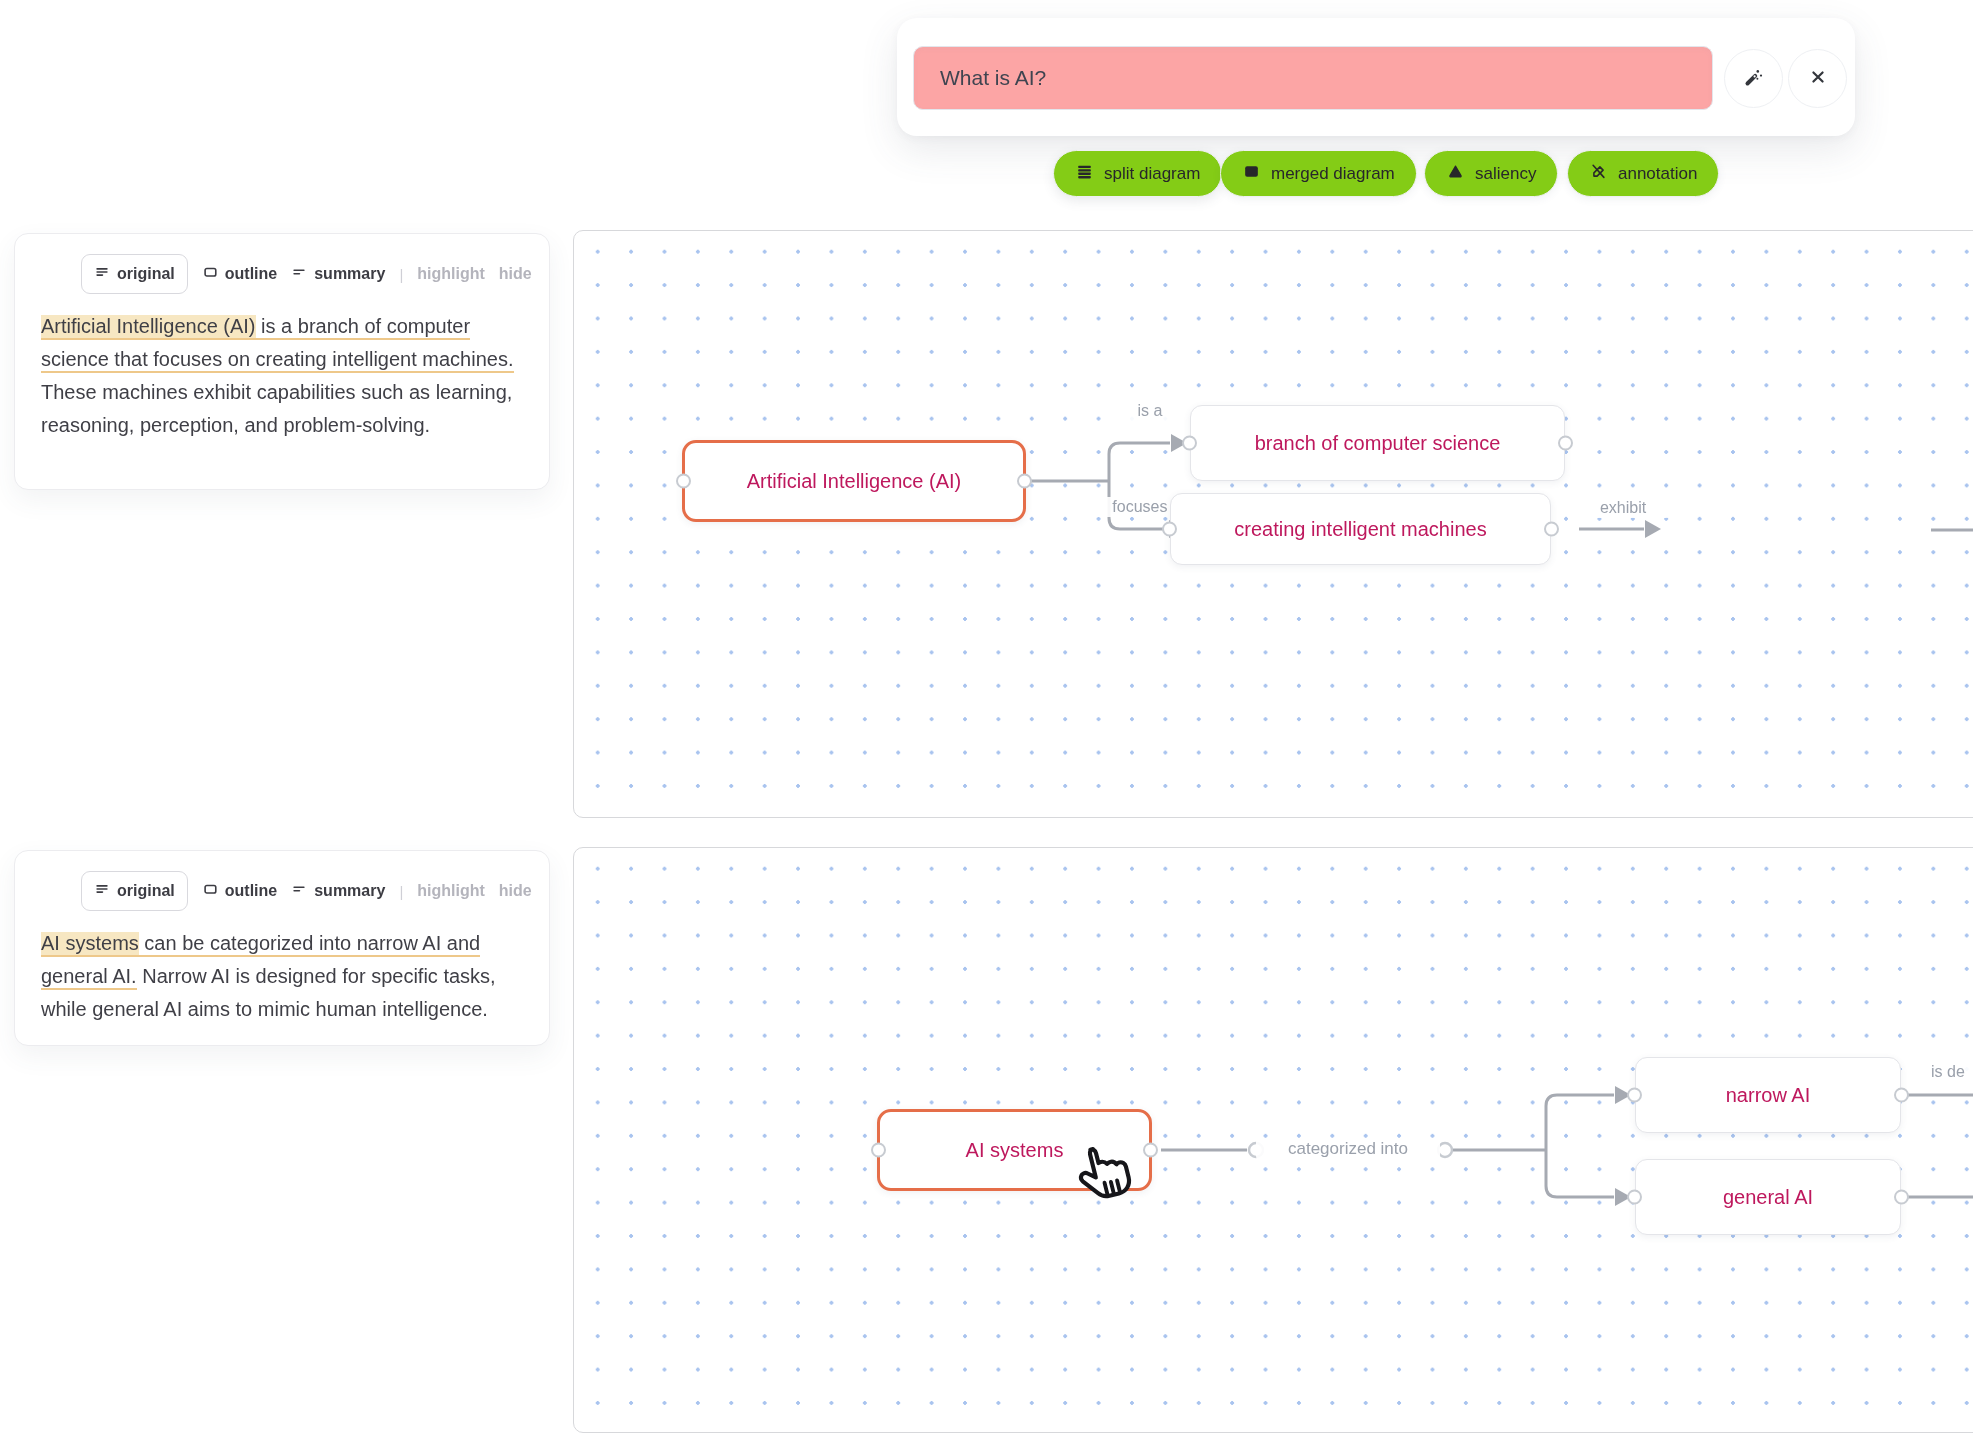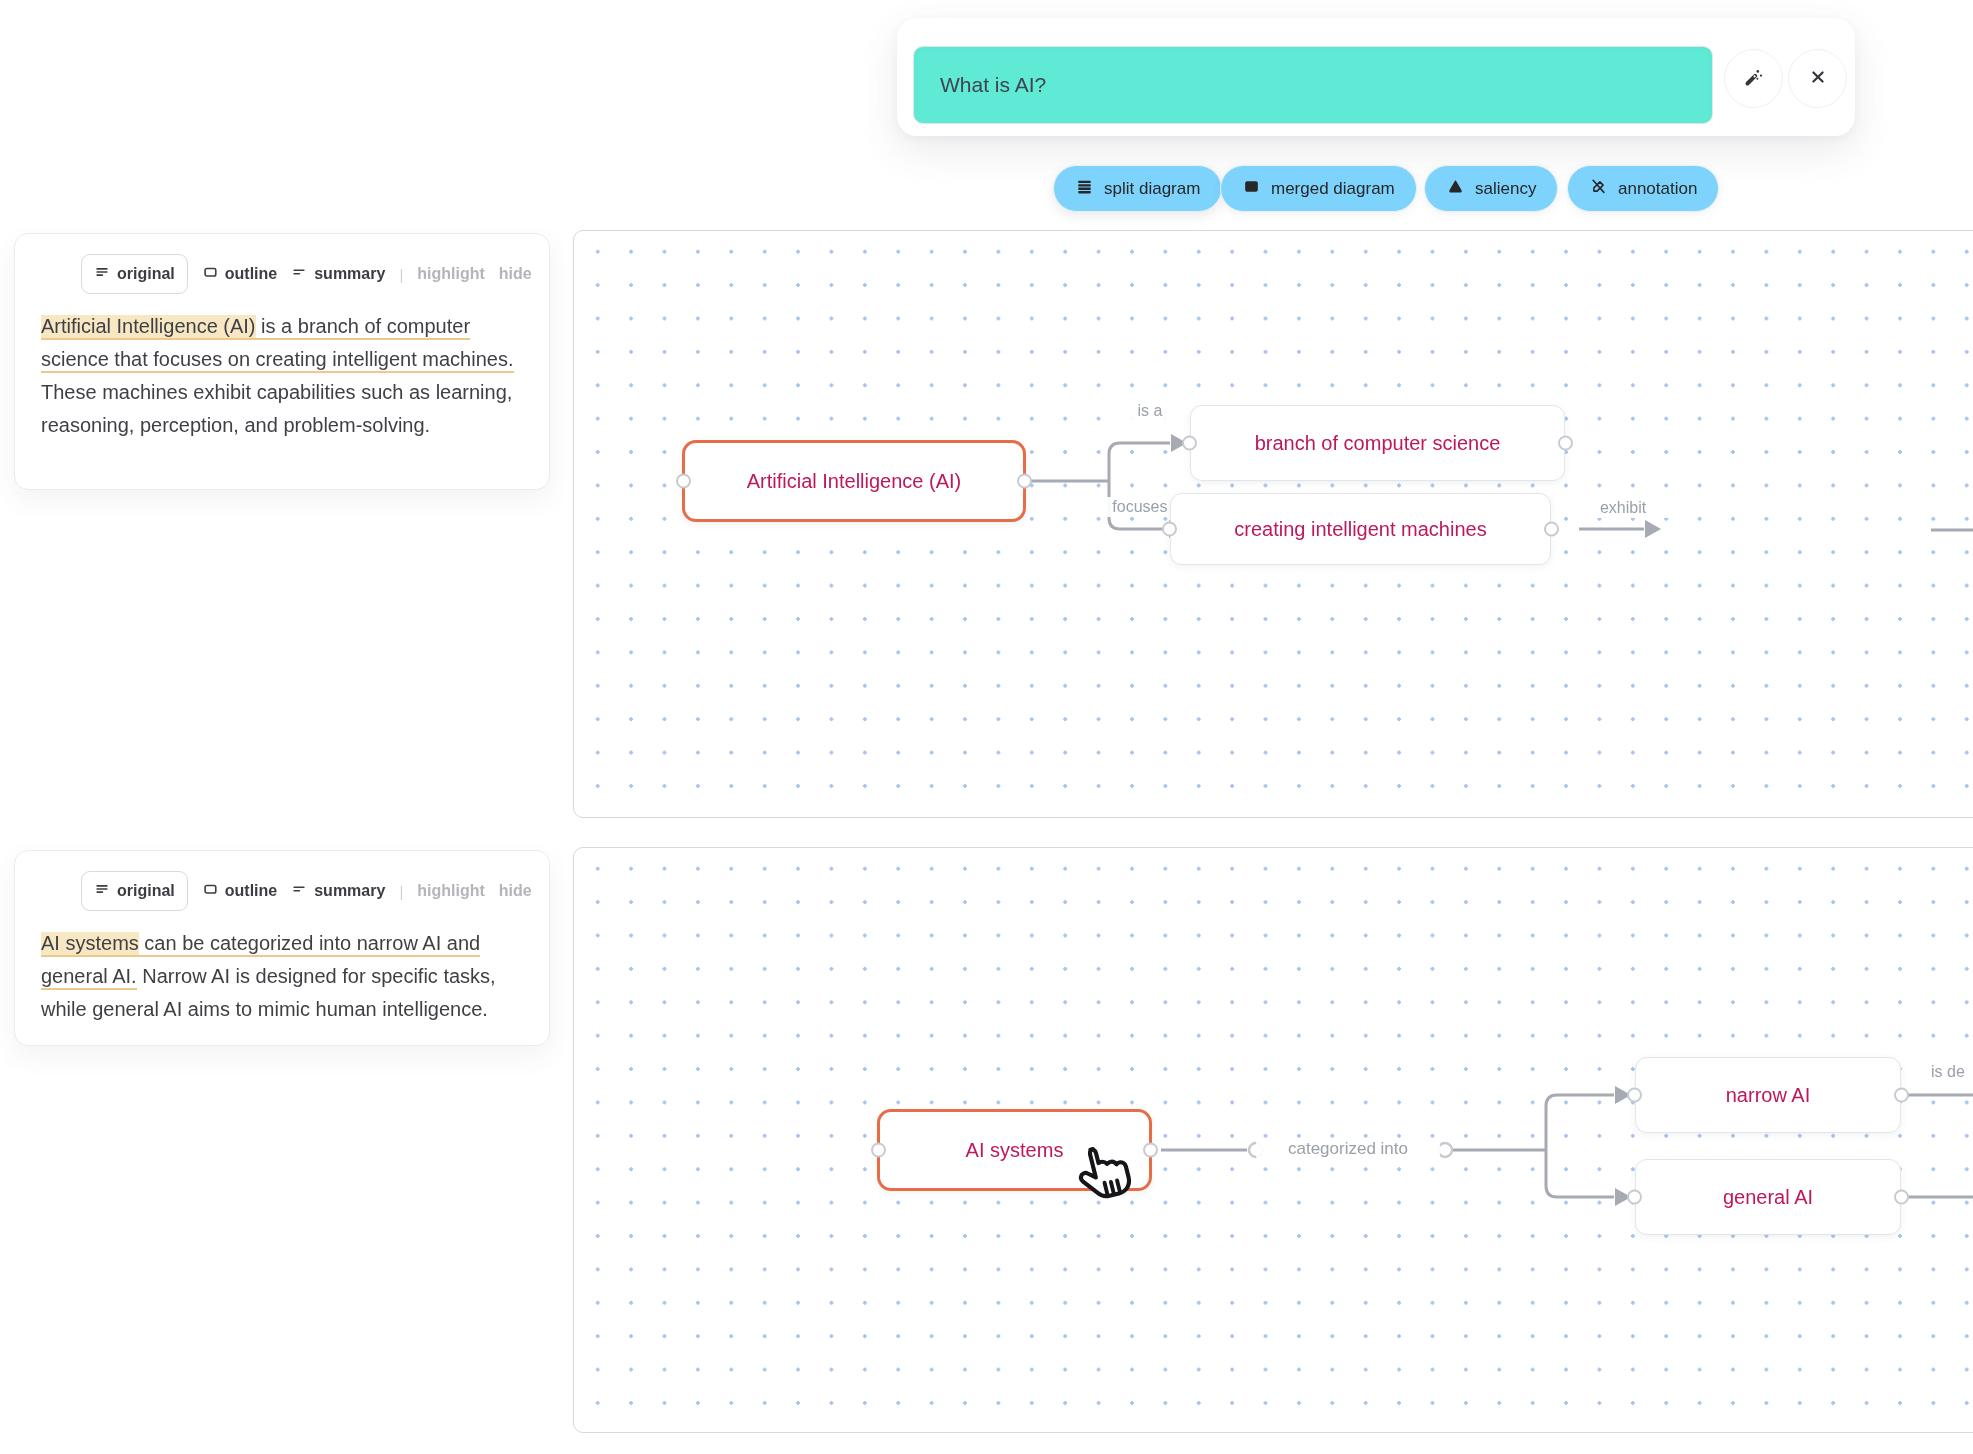--- a/index.html
+++ b/index.html
@@ -2,30 +2,30 @@
 <html><head>
 <meta charset="utf-8">
 <style>
   html,body{margin:0;padding:0;background:#fff;}
   body{width:1973px;height:1454px;position:relative;overflow:hidden;
        font-family:"Liberation Sans",sans-serif;color:#3f3f46;}
 
   
   .query-card{position:absolute;left:897px;top:18px;width:958px;height:118px;background:#fff;
     border-radius:20px;box-shadow:0 14px 38px rgba(70,80,100,.12),0 2px 8px rgba(70,80,100,.05);}
-  .query-input{position:absolute;left:16px;top:28px;width:800px;height:78px;box-sizing:border-box;
-    border:1px solid #e3e6ec;border-radius:10px;background:#5eead4;outline:none;
+  .query-input{position:absolute;left:16px;top:28px;width:800px;height:64px;box-sizing:border-box;
+    border:1px solid #e3e6ec;border-radius:10px;background:#fca5a5;outline:none;
     font-family:"Liberation Sans",sans-serif;font-size:21px;color:#3f4450;padding:0 26px;
     box-shadow:inset 0 2px 5px rgba(120,130,150,.05);}
   .icon-btn{position:absolute;top:31px;width:57px;height:57px;border-radius:50%;background:#fff;
     border:1px solid #eef0f3;display:flex;align-items:center;justify-content:center;cursor:pointer;}
   .wand-btn{left:827px;} .close-btn{left:891px;}
 
   
-  .chip{position:absolute;top:165px;height:47px;border-radius:24px;background:#7dd3fc;
+  .chip{position:absolute;top:150px;height:47px;border-radius:24px;background:#84cc16;
     border:1px solid #eef0f2;box-shadow:0 2px 8px rgba(70,80,100,.08);display:flex;align-items:center;
     gap:10px;padding:0 21px;font-size:17px;color:#27272a;box-sizing:border-box;cursor:pointer;white-space:nowrap;}
   .chip-1{left:1053px;box-shadow:0 4px 12px rgba(70,80,100,.12);}
   .chip-2{left:1220px;} .chip-3{left:1424px;} .chip-4{left:1567px;}
 
   
   .text-panel{position:absolute;left:14px;width:536px;background:#fff;border:1px solid #ececef;
     border-radius:14px;box-shadow:0 10px 26px rgba(70,80,100,.07);box-sizing:border-box;
     padding:20px 26px 26px 26px;}
   .panel-1{top:233px;height:257px;} .panel-2{top:850px;height:196px;}

